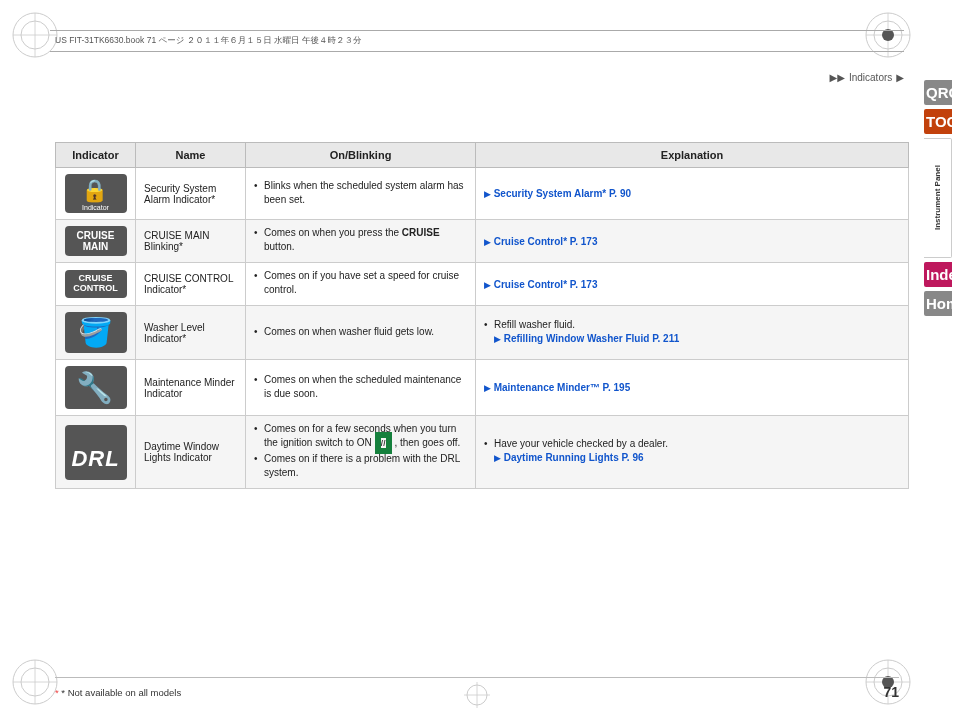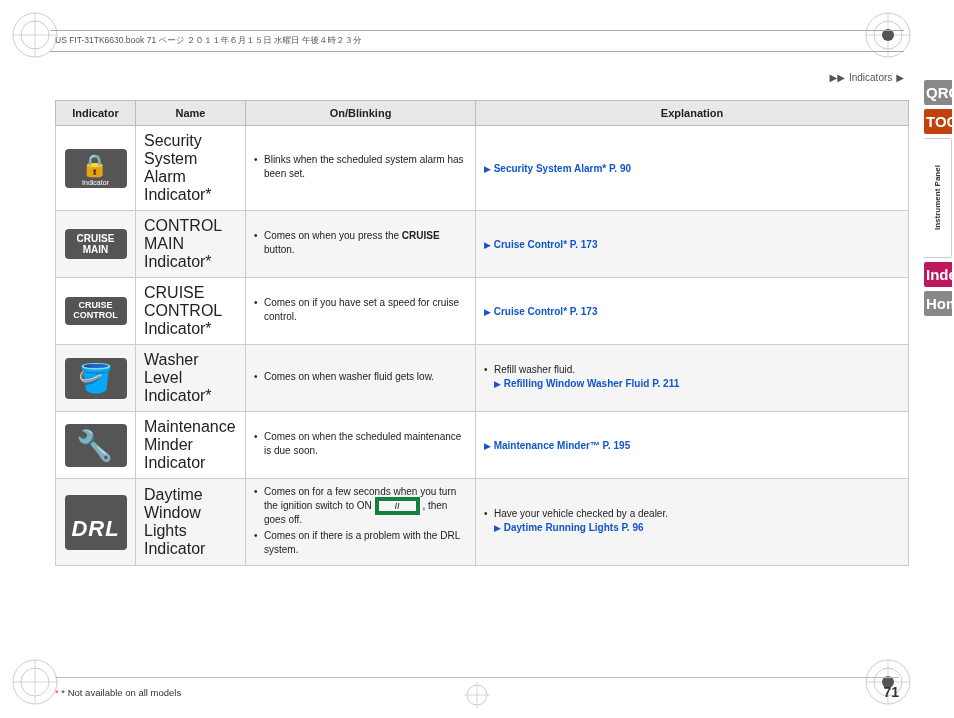--- a/index.html
+++ b/index.html
@@ -89,20 +89,21 @@
       left: 55px;
       right: 45px;
       bottom: 60px;
     }
 
     
     .indicator-table {
       width: 100%;
       border-collapse: collapse;
       font-size: 10.5px;
+      margin-top: 42px;
     }
     .indicator-table th {
       background: #e8e8e8;
       border: 1px solid #bbb;
       padding: 6px 10px;
       text-align: center;
       font-weight: bold;
       font-size: 11px;
     }
     .indicator-table td {
@@ -120,21 +121,21 @@
     
     .indicator-cell {
       width: 80px;
       text-align: center;
       vertical-align: middle;
     }
 
     
     .name-cell {
       width: 110px;
-      font-size: 16px;
+      font-size: 10px;
     }
 
     
     .onblinking-cell {
       width: 230px;
       font-size: 10px;
     }
 
     
     .explanation-cell {
@@ -399,21 +400,21 @@
       <tr>
         <td class="indicator-cell">
           <div class="icon-cruise-main">
             <div class="cruise-main-text">
               <div>CRUISE</div>
               <div>MAIN</div>
             </div>
           </div>
         </td>
         <td class="name-cell">
-          <span>CONTROL MAIN Indicator*</span>
+          <span>CRUISE MAIN Blinking*</span>
         </td>
         <td class="onblinking-cell">
           <ul class="bullet-list">
             <li>Comes on when you press the <strong>CRUISE</strong> button.</li>
           </ul>
         </td>
         <td class="explanation-cell">
           <span class="ref-link-icon">▶</span>
           <span class="ref-link">Cruise Control* P. 173</span>
         </td>
@@ -493,21 +494,21 @@
             <span class="drl-text">DRL</span>
           </div>
         </td>
         <td class="name-cell">
           <span>Daytime Window Lights Indicator</span>
         </td>
         <td class="onblinking-cell">
           <ul class="bullet-list">
             <li>
               <span>Comes on for a few seconds when you turn the ignition switch to ON</span>
-              <span style="border:4px solid #15803d;padding:0 16px;font-size:9px;font-style:italic;">II</span>
+              <span style="border:6px solid #15803d;padding:0 0;font-size:9px;font-style:italic;">II</span>
               <span>, then goes off.</span>
             </li>
             <li>Comes on if there is a problem with the DRL system.</li>
           </ul>
         </td>
         <td class="explanation-cell">
           <ul class="bullet-list">
             <li>
               <span>Have your vehicle checked by a dealer.</span><br>
               <span class="ref-link-icon">▶</span>

